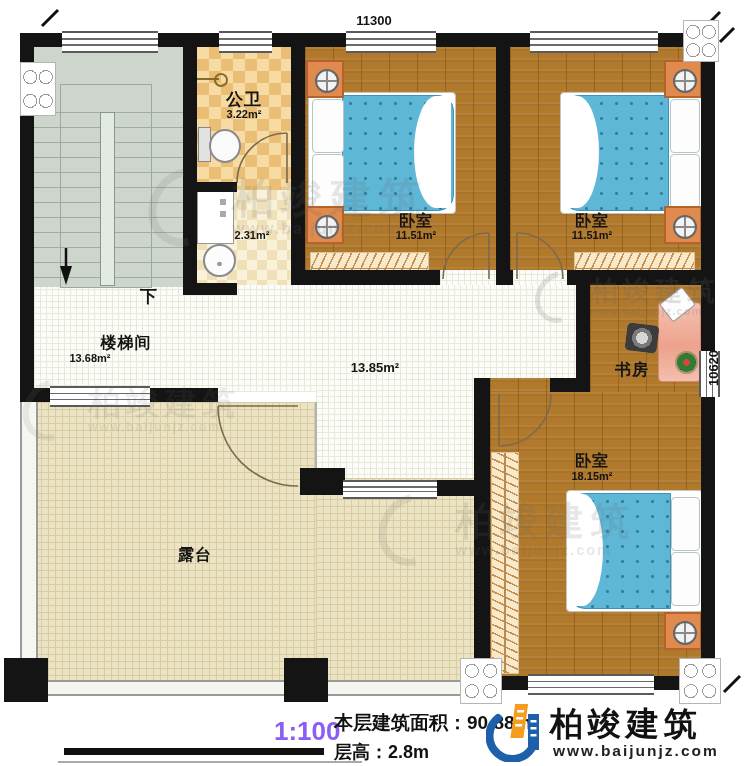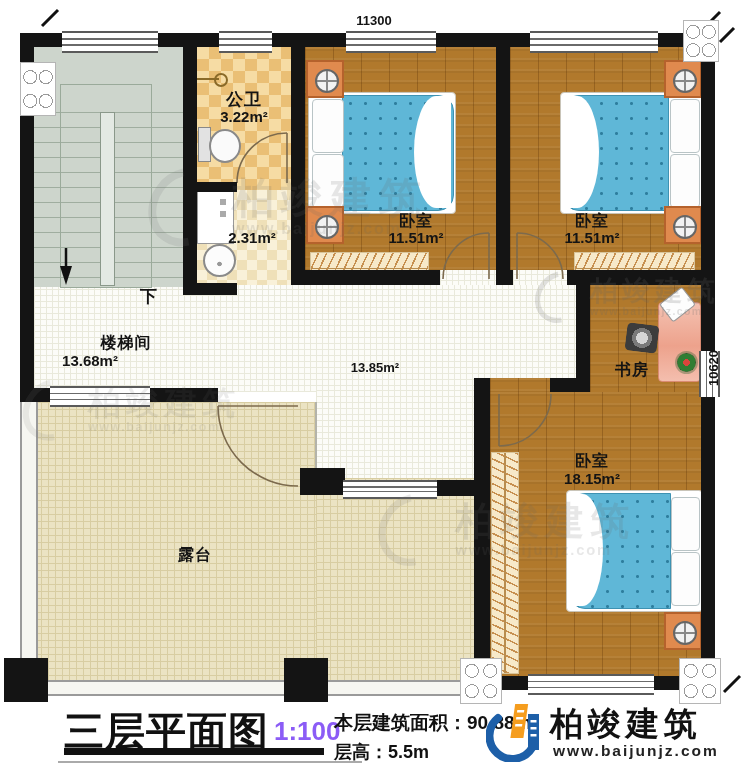--- a/index.html
+++ b/index.html
@@ -42,21 +42,21 @@
                         repeating-linear-gradient(115deg,transparent 0 6px,#c79050 6px 7.5px);}
   .wardV{position:absolute;background-color:#f7e9c9;border:1px solid #d8c49a;
        background-image:linear-gradient(90deg,transparent calc(50% - .7px),#b98d4f calc(50% - .7px) calc(50% + .7px),transparent 0),
                         repeating-linear-gradient(25deg,transparent 0 6px,#c79050 6px 7.5px);}
   .cdeco{position:absolute;background:#fff;border:1px solid #b5b5b5;
        background-image:radial-gradient(circle at 27% 27%,transparent 6px,#9a9a9a 6px 7px,transparent 7px),
                         radial-gradient(circle at 73% 27%,transparent 6px,#9a9a9a 6px 7px,transparent 7px),
                         radial-gradient(circle at 27% 73%,transparent 6px,#9a9a9a 6px 7px,transparent 7px),
                         radial-gradient(circle at 73% 73%,transparent 6px,#9a9a9a 6px 7px,transparent 7px);}
   .rname{position:absolute;font-weight:700;font-size:16px;color:#141414;text-align:center;letter-spacing:1px;}
-  .rarea{position:absolute;font-weight:700;font-size:15px;color:#141414;text-align:center;}
+  .rarea{position:absolute;font-weight:700;font-size:11px;color:#141414;text-align:center;}
   .dim{position:absolute;font-weight:700;font-size:13px;color:#141414;text-align:center;}
   .vanity{position:absolute;background:#fff;border:1px solid #999;}
   .basin{position:absolute;background:#fcfcfc;border:2px solid #8a8a8a;border-radius:50%;
        background-image:radial-gradient(circle at 50% 62%,#999 2px,transparent 2.6px);}
   .toilet-tank{position:absolute;background:#e2e2e2;border:1px solid #888;}
   .toilet-bowl{position:absolute;background:#fafafa;border:2px solid #8a8a8a;border-radius:50%;}
   .desk{position:absolute;background:linear-gradient(180deg,#f4c2b2 0%,#eda28c 55%,#f4beae 100%);
        border:1px solid #d98b72;border-radius:4px;}
   .chair{position:absolute;background:#fdfdfd;border:1px solid #999;border-radius:3px;transform:rotate(-38deg);}
   .monitor{position:absolute;background:#3c3c3c;border-radius:5px;transform:rotate(7deg);
@@ -259,29 +259,28 @@
       </div>
   </div>
   <div class="watermark" style="left:24px;top:378px;transform:scale(.78);opacity:.12;">
     <div class="wm-ring"></div>
     <div>
         <div class="wm-company">柏竣建筑</div>
          <div class="wm-url">www.baijunjz.com</div>
       </div>
   </div>
 
-  <div class="tb-title" style="left:64px;top:704px;">三层平面图</div>
   <div class="tb-scale" style="left:274px;top:716px;">1:100</div>
   <div class="abs" style="left:64px;top:748px;width:260px;height:7px;background:#111;"></div>
   <div class="abs" style="left:58px;top:761px;width:304px;height:2px;background:#aaa;"></div>
   <div class="tb-row" style="left:334px;top:710px;">
     <span>本层建筑面积：</span><span>90.88m²</span>
   </div>
   <div class="tb-row" style="left:334px;top:740px;font-size:18px;">
-    <span>层高：</span><span>5.5m</span>
+    <span>层高：</span><span>2.8m</span>
   </div>
 
   <svg style="left:486px;top:698px;" width="58" height="64" viewBox="0 0 58 64">
     <path d="M12 20 A23 23 0 1 0 46 50" fill="none" stroke="#1d5fa8" stroke-width="8" stroke-linecap="round"></path>
     <g transform="skewX(-8)">
       <rect x="30" y="6" width="13" height="34" fill="#f59d1e"></rect>
       <rect x="33" y="12" width="7" height="2.5" fill="#fff"></rect>
       <rect x="33" y="19" width="7" height="2.5" fill="#fff"></rect>
       <rect x="33" y="26" width="7" height="2.5" fill="#fff"></rect>
     </g>

